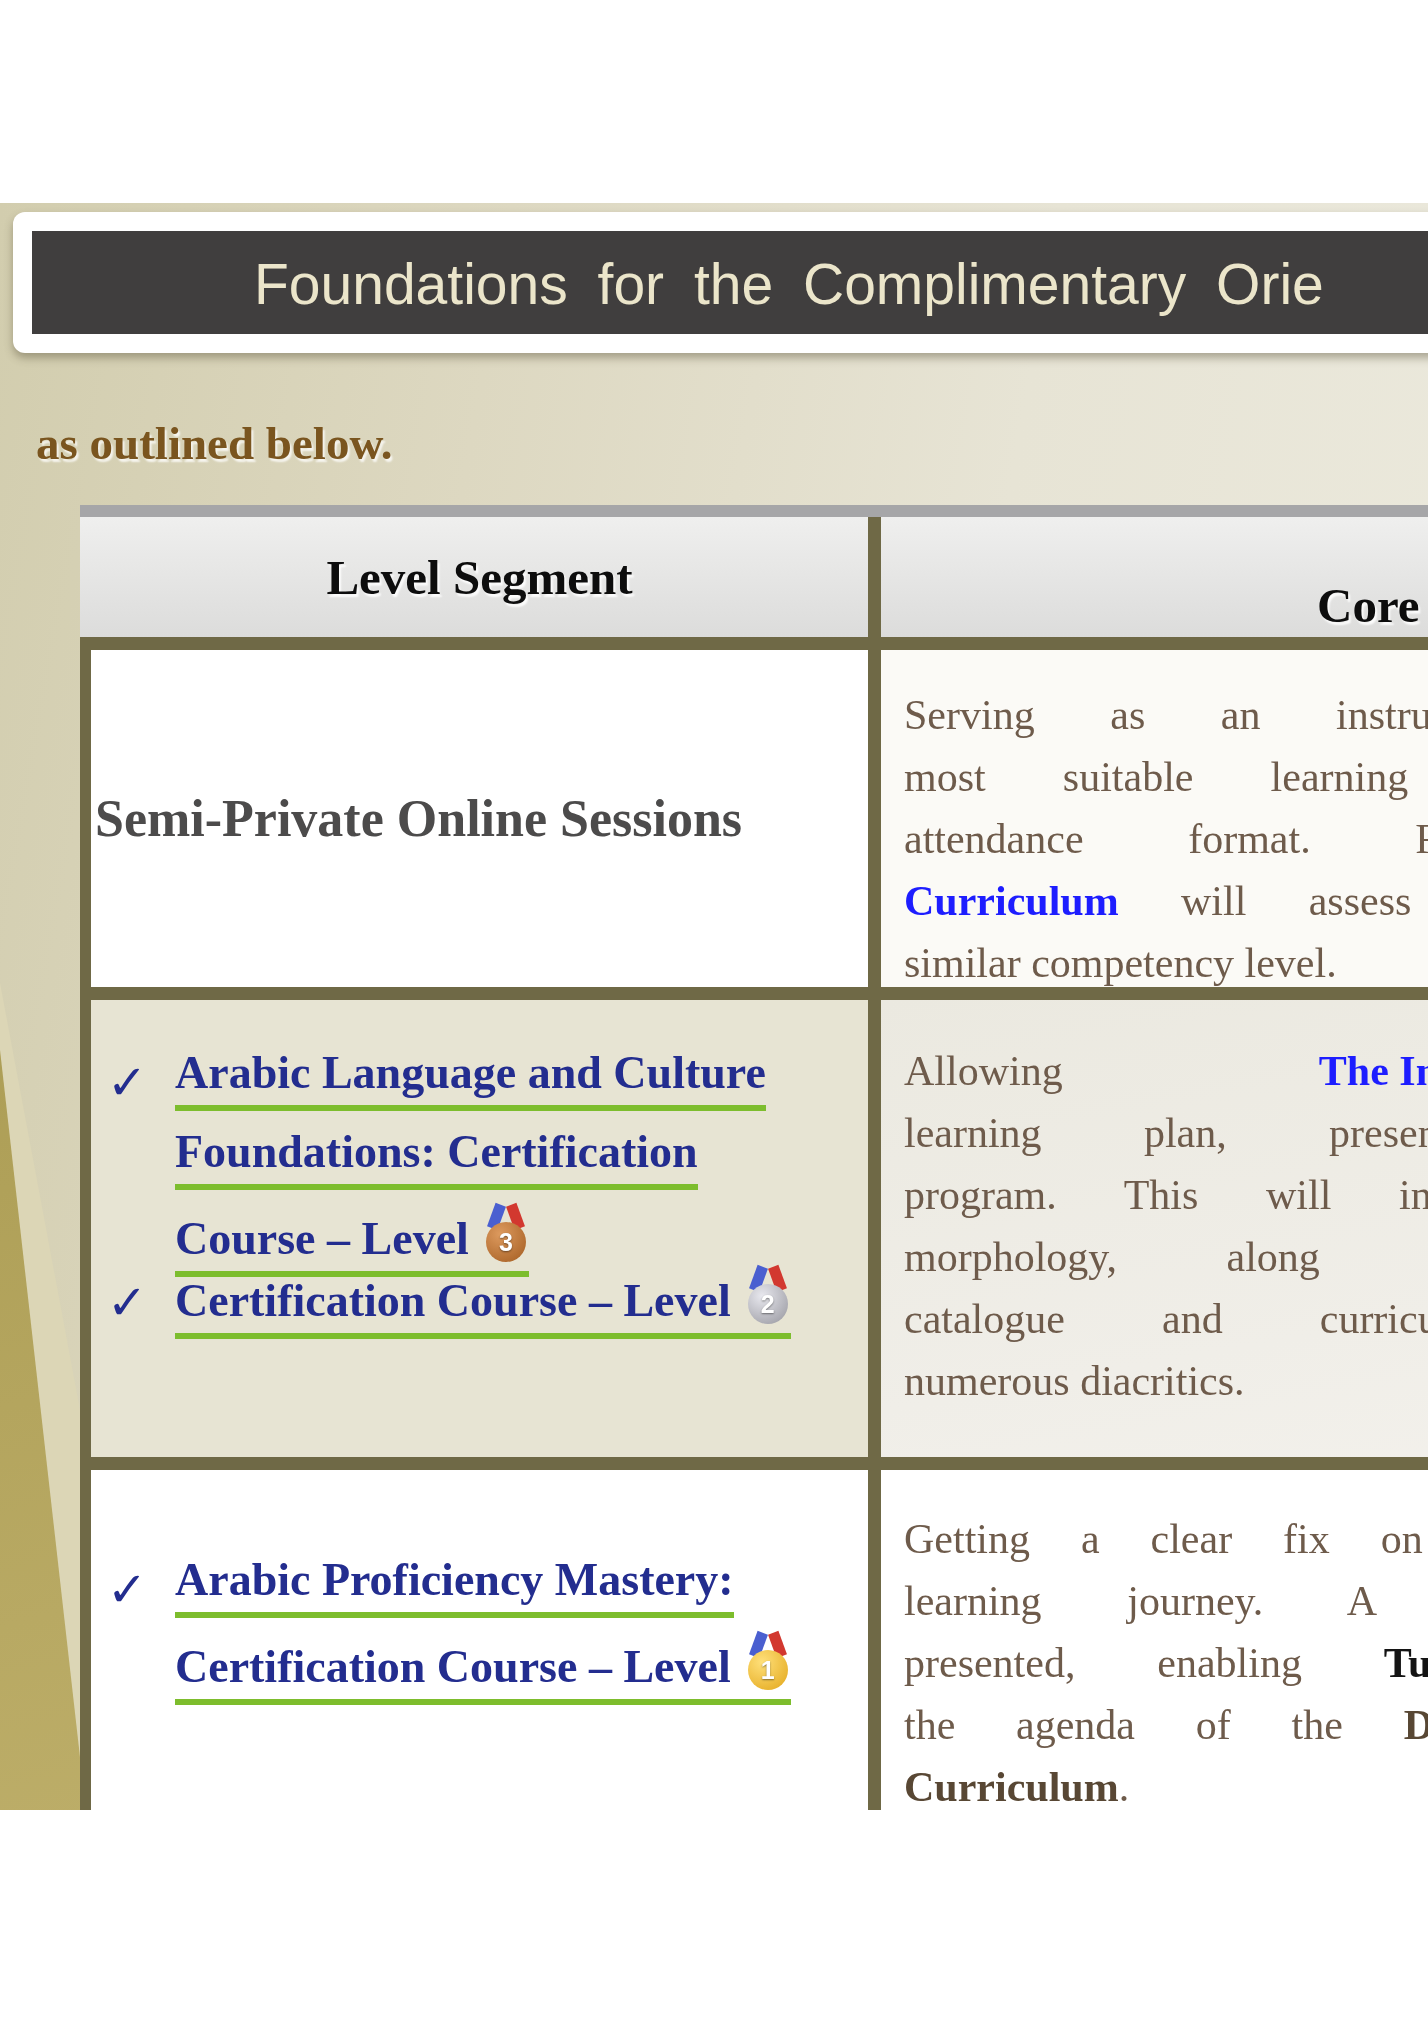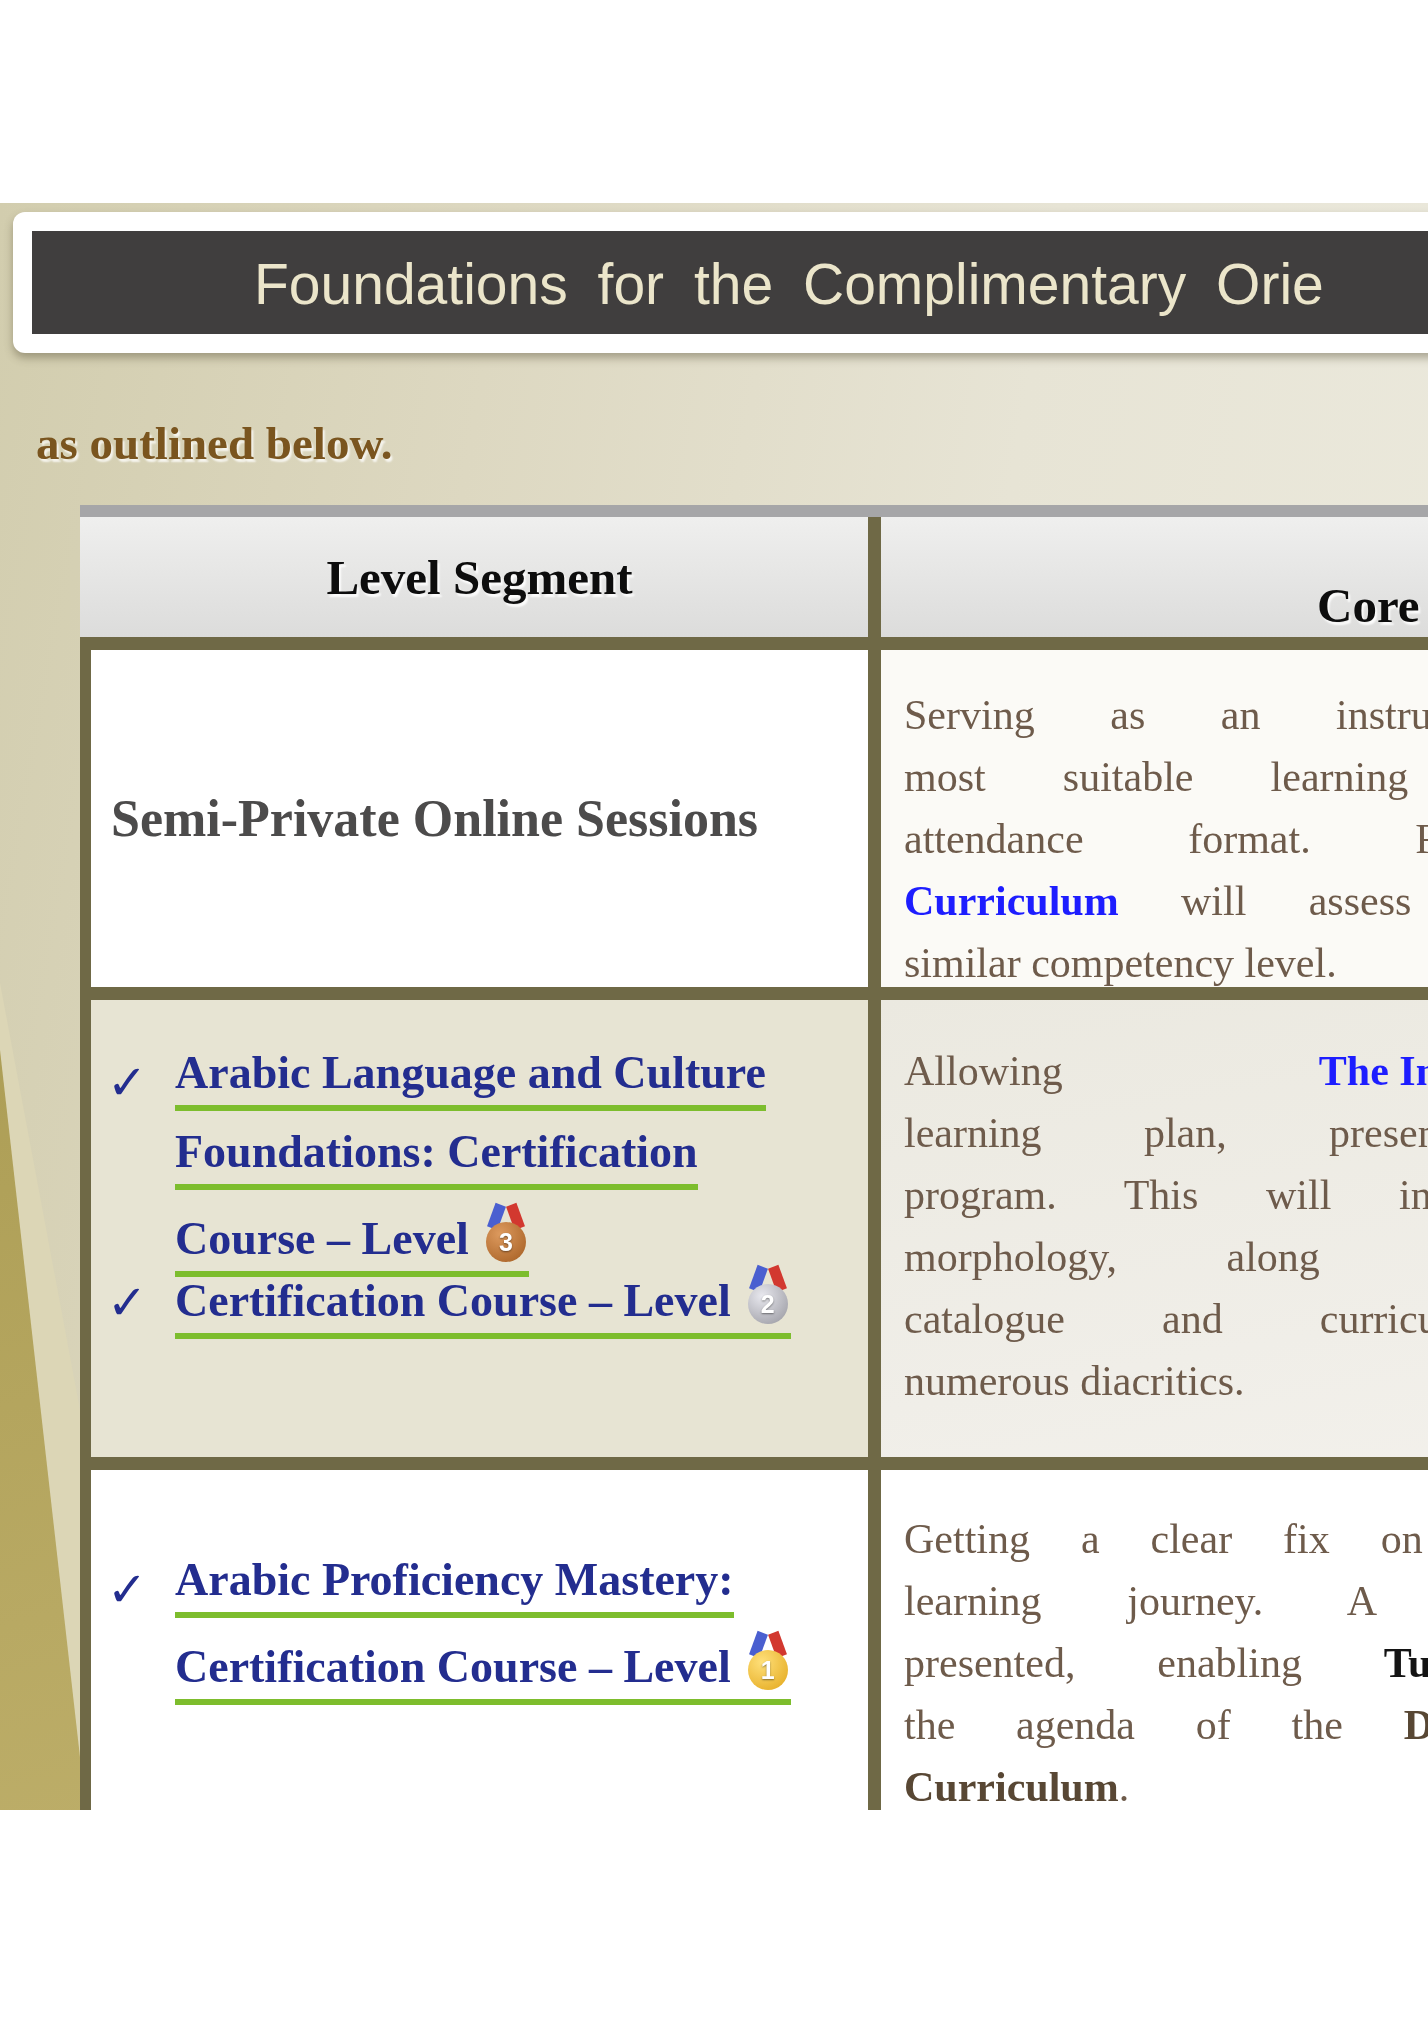--- a/index.html
+++ b/index.html
@@ -40,21 +40,21 @@
   .trow{position:absolute;left:0;width:2100px;}
   .row1{top:145px;height:337px}.row2{top:495px;height:457px}.row3{top:965px;height:345px}
   .vb{position:absolute;left:0;top:0;width:11px;height:100%;background:#6f6946;}
   .cdiv{position:absolute;left:788px;top:0;width:13px;height:100%;background:#6f6946;}
   .c1{position:absolute;left:11px;top:0;width:777px;height:100%;overflow:hidden;}
   .c2{position:absolute;left:801px;top:0;width:1299px;height:100%;overflow:hidden;}
   .row1 .c1{background:#ffffff}.row1 .c2{background:#fbfaf6}
   .row2 .c1{background:#e7e4d3}
   .row2 .c2{background:linear-gradient(170deg,#ebe9e0 0%,#f0eee8 60%,#f4f2ed 100%)}
   .row3 .c1{background:#ffffff}.row3 .c2{background:#ffffff}
-  .seg{display:flex;align-items:center;height:100%;padding-left:20px;font-size:52px;
+  .seg{display:flex;align-items:center;height:100%;padding-left:4px;font-size:52px;
        font-weight:bold;color:#4c4b4b;white-space:nowrap;text-align:right;}
   
   .check{position:absolute;left:16px;font-family:"DejaVu Sans",sans-serif;font-weight:bold;
          font-size:48px;color:#232d8f;}
   .citem{position:absolute;left:84px;}
   .cline{display:block;margin-bottom:14px;}
   .ul{display:inline-block;padding-bottom:5px;border-bottom:6px solid #7dbd2d;font-size:46px;
       font-weight:bold;color:#232d8f;line-height:54px;white-space:nowrap;}
   .i1{top:46px}.ck1{top:54px}
   .i2{top:266px}.ck2{top:274px}

